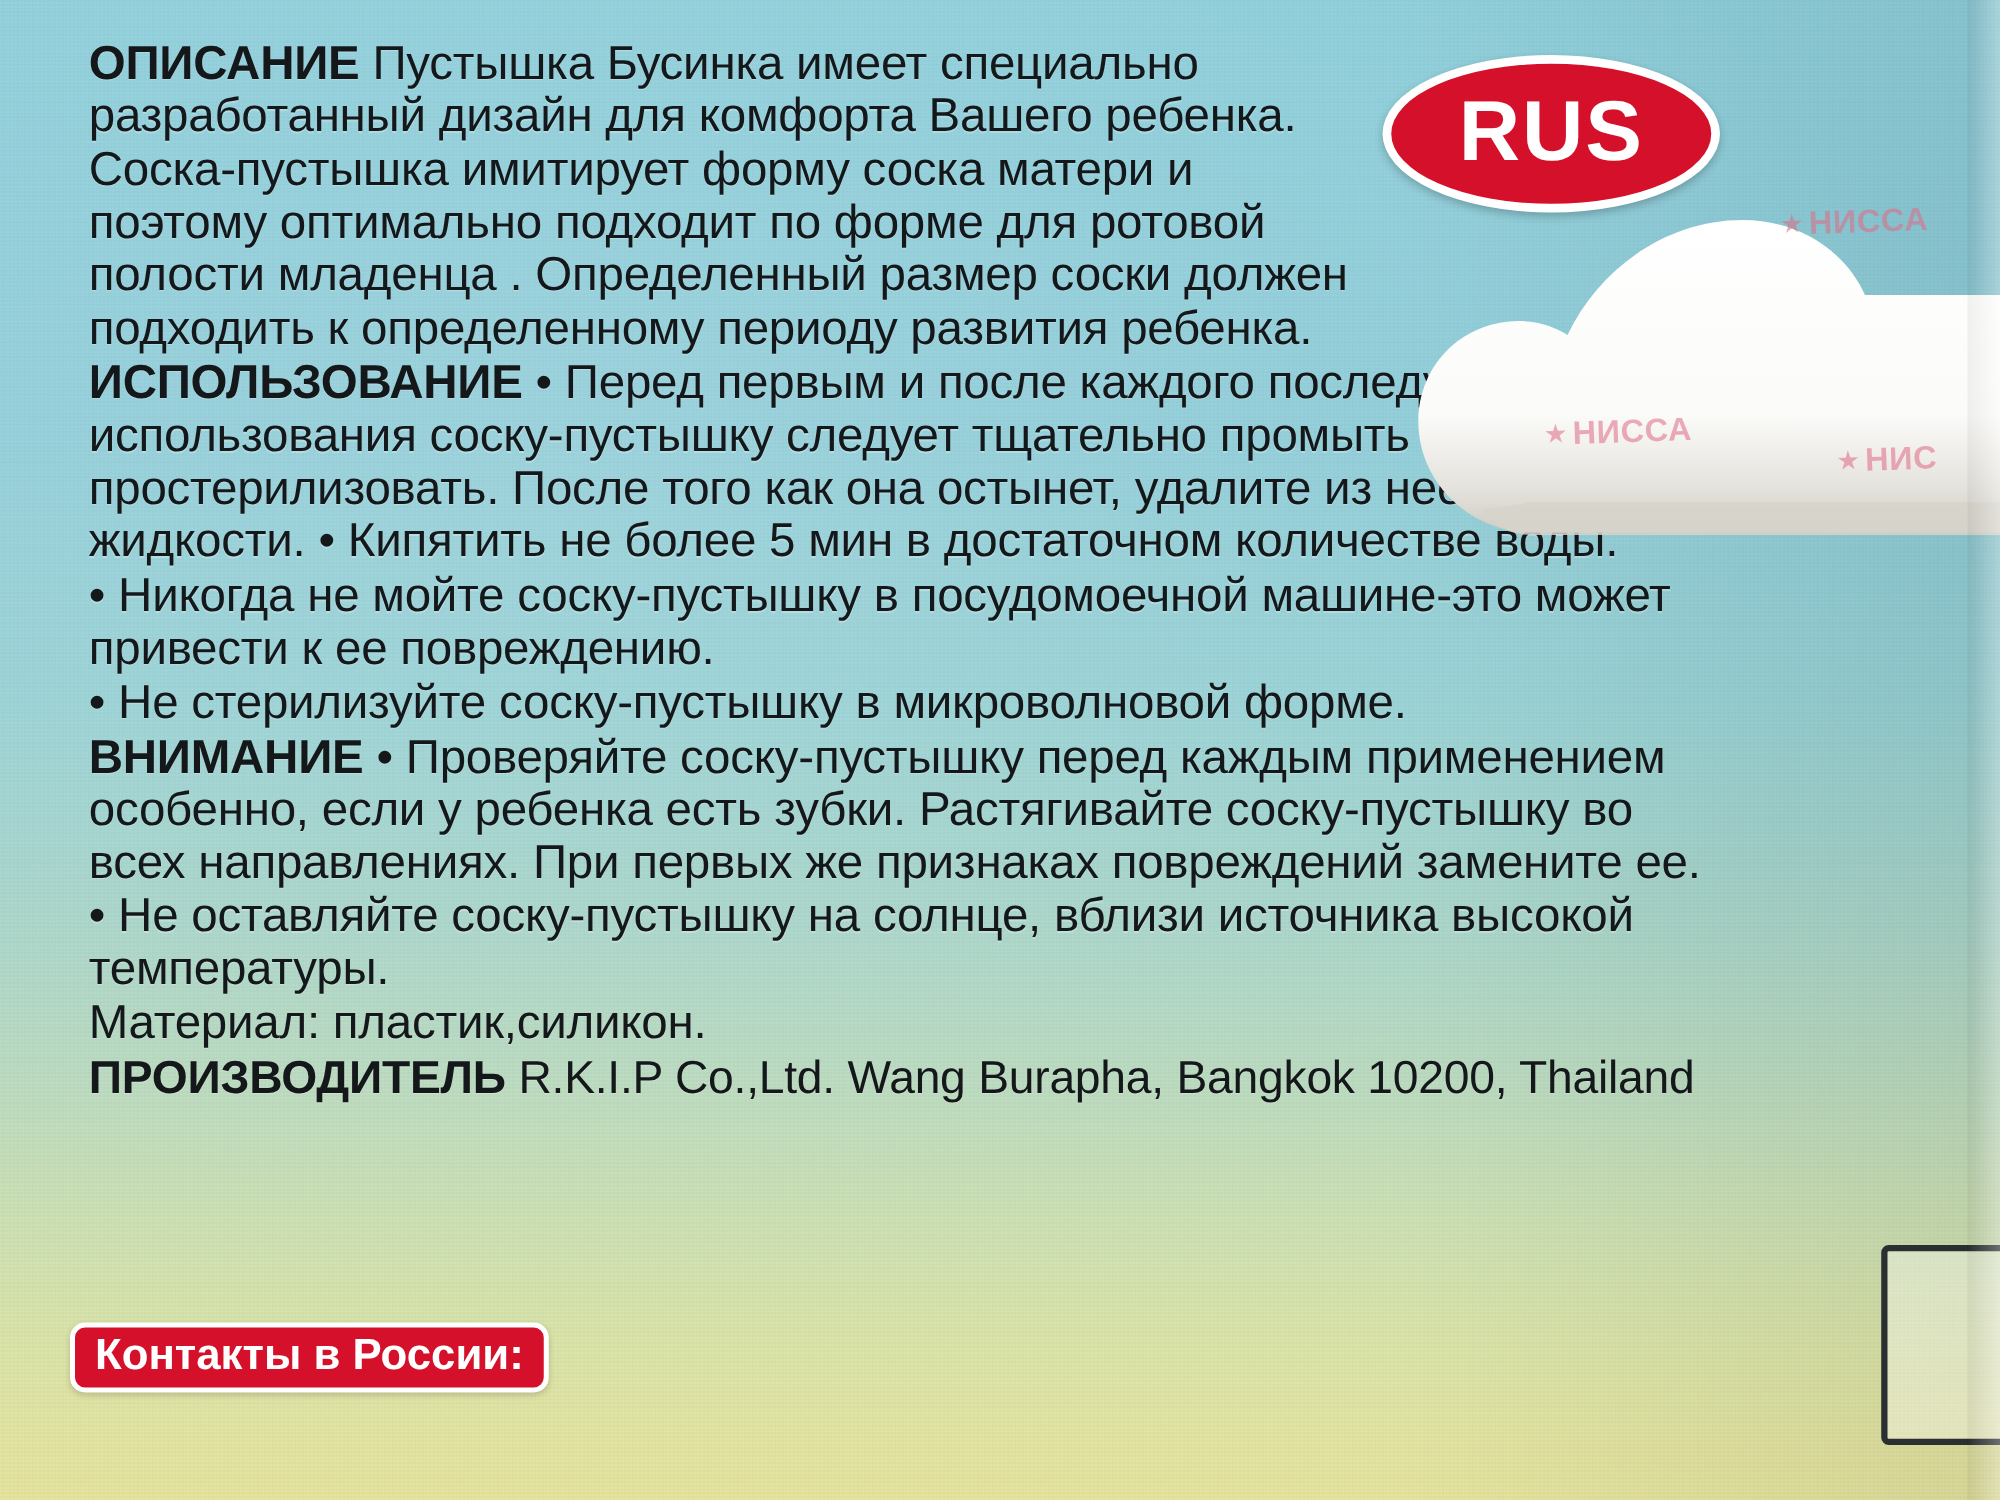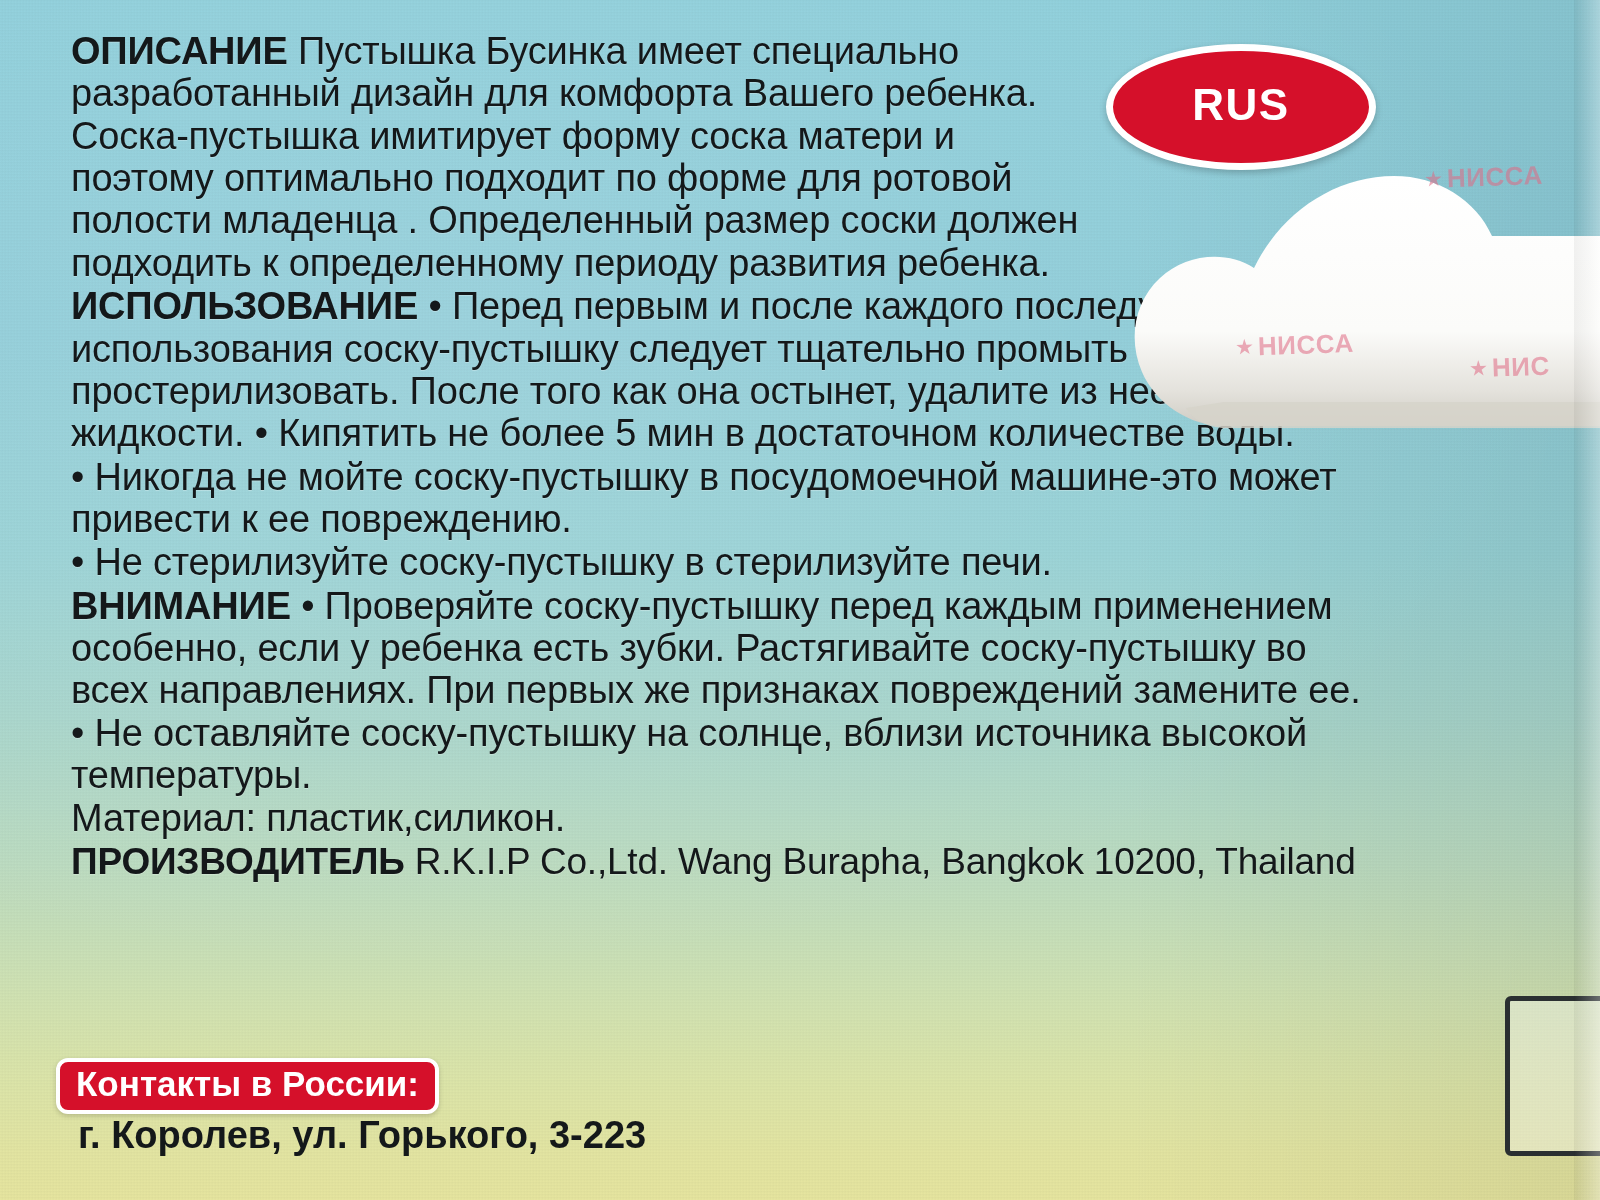--- a/index.html
+++ b/index.html
@@ -83,21 +83,21 @@
     border: 7px solid #ffffff;
     box-shadow: 0 3px 7px rgba(0,0,0,0.22);
     display: flex;
     align-items: center;
     justify-content: center;
     z-index: 7;
   }
   .rus-badge span {
     color: #fff;
     font-weight: bold;
-    font-size: 44px;
+    font-size: 68px;
     letter-spacing: 1.5px;
     line-height: 1;
     transform: translateY(-2px);
   }
 
   
   .pacifier {
     position: absolute;
     left: 1094px;
     top: 176px;
@@ -261,21 +261,21 @@
       <span class="hd">ИСПОЛЬЗОВАНИЕ</span>
       <span>• Перед первым и после каждого последующего использования соску-пустышку следует тщательно промыть и простерилизовать. После того как она остынет,  удалите из нее остатки жидкости.</span>
       <span>• Кипятить не более 5 мин в достаточном количестве воды.</span>
     </p>
 
     <p class="para narrow2">
       <span>• Никогда не мойте соску-пустышку в посудомоечной машине-это может привести к ее повреждению.</span>
     </p>
 
     <p class="para narrow2">
-      <span>• Не стерилизуйте соску-пустышку в стерилизуйте печи.</span>
+      <span>• Не стерилизуйте соску-пустышку в микроволновой форме.</span>
     </p>
 
     <p class="para narrow2">
       <span class="hd">ВНИМАНИЕ</span>
       <span>• Проверяйте соску-пустышку перед каждым применением особенно, если у ребенка есть зубки. Растягивайте соску-пустышку во всех направлениях. При первых же признаках повреждений замените ее.</span>
       <span>• Не оставляйте соску-пустышку на солнце, вблизи источника высокой температуры.</span>
     </p>
 
     <p class="para">
       <span>Материал:</span>
@@ -284,18 +284,17 @@
 
     <p class="para mfr">
       <span class="hd">ПРОИЗВОДИТЕЛЬ</span>
       <span>R.K.I.P Co.,Ltd. Wang Burapha, Bangkok 10200, Thailand</span>
     </p>
   </div>
 
   <div class="contact-line">
     <span class="pill">Контакты в России:</span>
   </div>
-  <div class="addr2">г. Королев, ул. Горького, 3-223</div>
   <div class="addr3">E-mail: businka@mail.ru</div>
 
   <div class="corner-box"></div>
   <div class="fold"></div>
 </div>
 
 </body></html>

